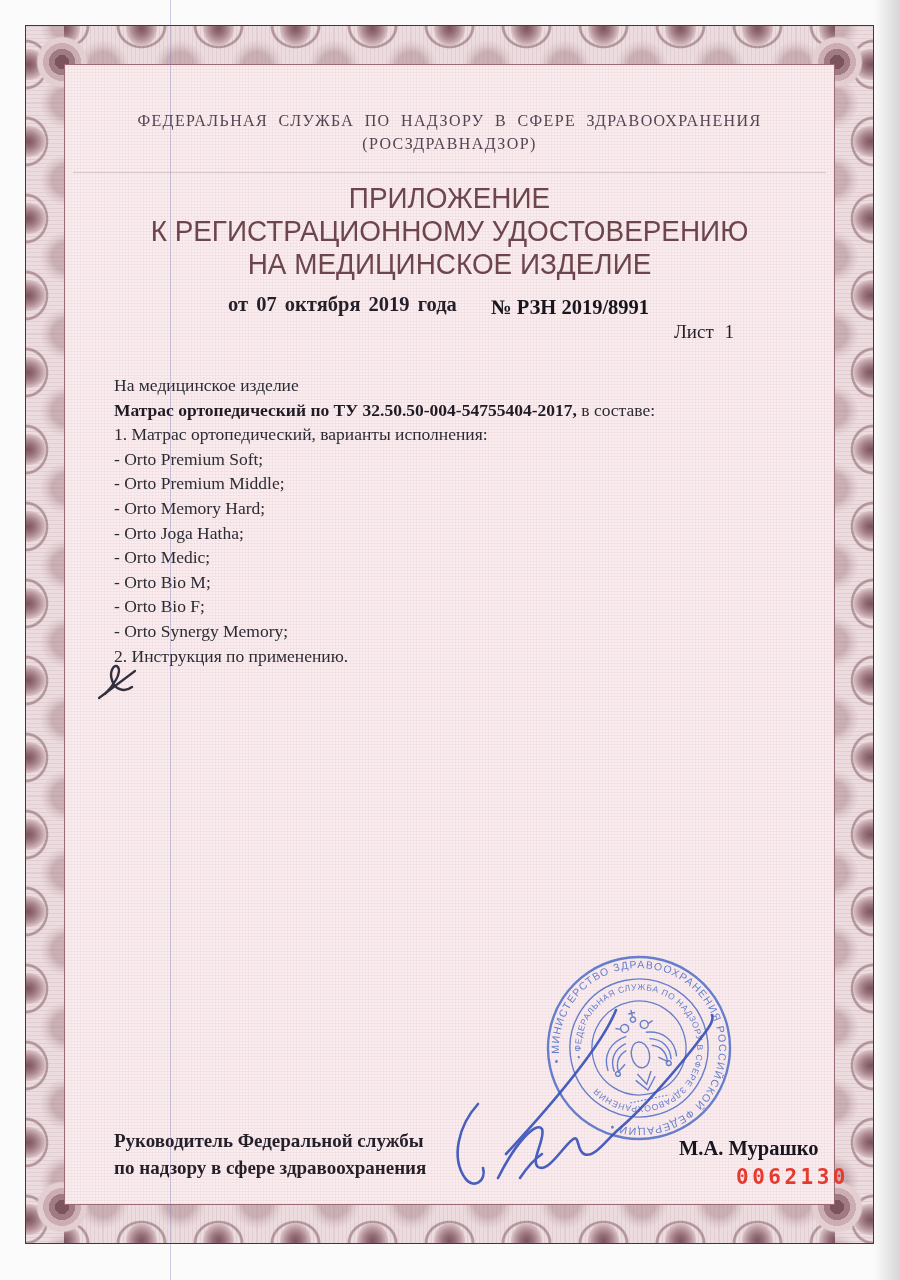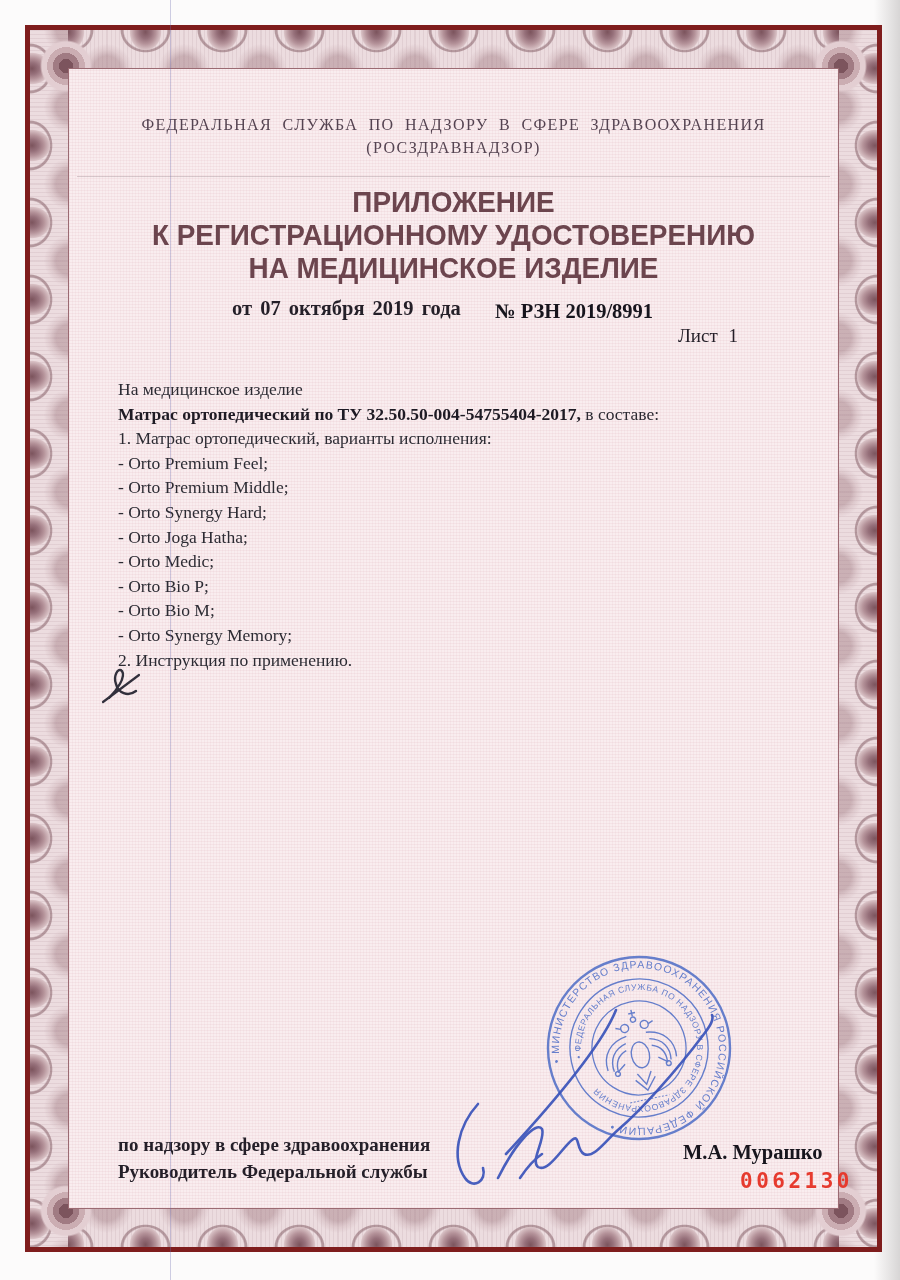--- a/index.html
+++ b/index.html
@@ -1,21 +1,21 @@
 <!DOCTYPE html>
 <html><head>
 <meta charset="utf-8">
 <style>
   html,body{margin:0;padding:0;}
   body{width:900px;height:1280px;background:#fbfafa;font-family:"Liberation Serif","DejaVu Serif",serif;}
   .page{position:relative;width:900px;height:1280px;overflow:hidden;background:#fcfbfb;}
   .scan-edge{position:absolute;right:0;top:0;bottom:0;width:26px;background:linear-gradient(to right,rgba(0,0,0,0),#d7d5d5);z-index:0;}
 
   
-  .doc{position:absolute;left:25px;top:25px;width:847px;height:1217px;border:5px solid #7f1d1d;background:#ecdcdf;z-index:1;}
+  .doc{position:absolute;left:25px;top:25px;width:847px;height:1217px;border:1px solid #7f1d1d;background:#ecdcdf;z-index:1;}
   .doc-line2{position:absolute;inset:2px;border:1px solid rgba(138,95,102,.45);pointer-events:none;}
 
   .strip{position:absolute;background-color:#ecdcdf;}
   .strip-top,.strip-bottom{left:0;right:0;height:38px;background-size:77px 38px;background-repeat:repeat-x;
     background-image:
       radial-gradient(ellipse 26px 30px at 50% 2px,#7c545d 0%,#96707a 22%,#b5939a 40%,#d7bfc3 58%,rgba(215,191,195,0) 62%),
       radial-gradient(ellipse 38px 34px at 50% 0px,rgba(124,84,93,0) 56%,rgba(124,84,93,.5) 60%,rgba(124,84,93,.5) 64%,rgba(124,84,93,0) 67%),
       radial-gradient(ellipse 42px 44px at 0% 108%,rgba(161,123,131,.45) 0 34%,rgba(203,176,181,.4) 48%,rgba(203,176,181,0) 62%),
       radial-gradient(ellipse 42px 44px at 100% 108%,rgba(161,123,131,.45) 0 34%,rgba(203,176,181,.4) 48%,rgba(203,176,181,0) 62%),
       repeating-linear-gradient(90deg,rgba(150,112,122,.12) 0 1px,rgba(236,220,223,0) 1px 4px);}
@@ -40,21 +40,21 @@
     background-color:#f9edef;
     background-image:
       repeating-linear-gradient(0deg,rgba(214,160,170,.13) 0 1px,rgba(0,0,0,0) 1px 3px),
       repeating-linear-gradient(90deg,rgba(214,160,170,.10) 0 1px,rgba(0,0,0,0) 1px 3px);}
 
   .hdr{position:absolute;left:0;top:44px;width:100%;text-align:center;color:#544351;
     font-size:16px;letter-spacing:1.4px;word-spacing:5px;line-height:23px;}
   .sep{position:absolute;left:8px;right:8px;top:107px;border-top:1px solid rgba(125,100,112,.28);}
 
   .title{position:absolute;left:0;top:116px;width:100%;text-align:center;color:#6c454e;
-    font-family:"Liberation Sans","DejaVu Sans",sans-serif;font-weight:bold;font-size:30px;line-height:33px;}
+    font-family:"Liberation Sans","DejaVu Sans",sans-serif;font-weight:normal;font-size:30px;line-height:33px;}
   .title .tline{transform:scaleX(.93);}
 
   .date-row{position:absolute;left:0;top:228px;width:100%;color:#241f28;font-weight:bold;font-size:20.5px;}
   .date-label{position:absolute;left:163px;top:0;word-spacing:3px;}
   .number-label{position:absolute;left:426px;top:3px;color:#17151d;}
   .sheet-label{position:absolute;right:100px;top:256px;font-weight:normal;font-size:19px;color:#241f28;word-spacing:6px;}
 
   .body-block{position:absolute;left:49px;top:308px;width:660px;font-size:17.5px;line-height:24.6px;color:#2c2b33;}
   .body-line b{color:#1e1b24;}
 
@@ -103,40 +103,40 @@
         <span class="date-label">от  07 октября 2019 года</span>
         <span class="number-label">№  РЗН 2019/8991</span>
       </div>
       <div class="sheet-label">Лист 1</div>
 
       <div class="body-block">
         <div class="body-line">На медицинское изделие</div>
         <div class="body-line"><b>Матрас ортопедический по ТУ 32.50.50-004-54755404-2017,</b><span> в составе:</span></div>
         <div class="body-line">1. Матрас ортопедический, варианты исполнения:</div>
         <div>
-            <div class="body-line">- Orto Premium Feel;</div>
+            <div class="body-line">- Orto Premium Soft;</div>
             <div class="body-line">- Orto Premium Middle;</div>
-            <div class="body-line">- Orto Synergy Hard;</div>
+            <div class="body-line">- Orto Memory Hard;</div>
             <div class="body-line">- Orto Joga Hatha;</div>
             <div class="body-line">- Orto Medic;</div>
-            <div class="body-line">- Orto Bio P;</div>
             <div class="body-line">- Orto Bio M;</div>
+            <div class="body-line">- Orto Bio F;</div>
             <div class="body-line">- Orto Synergy Memory;</div>
           </div>
         <div class="body-line">2. Инструкция по применению.</div>
       </div>
 
       <svg class="mark" width="46" height="42" viewBox="0 0 46 42">
         <path d="M10,33 C18,25 27,12 23,6 C19,2 14,11 17,19 C19,28 29,32 37,26" fill="none" stroke="#32303c" stroke-width="2.4" stroke-linecap="round"></path>
         <path d="M4,37 L40,10" fill="none" stroke="#32303c" stroke-width="2.2" stroke-linecap="round"></path>
       </svg>
 
       <div class="officials">
+        <div>Руководитель Федеральной службы</div>
         <div>по надзору в сфере здравоохранения</div>
-        <div>Руководитель Федеральной службы</div>
       </div>
       <div class="signer-name">М.А. Мурашко</div>
       <div class="serial">0062130</div>
     </div>
   </div>
 
   <svg class="stamp" width="212" height="212" viewBox="0 0 212 212">
     <g transform="rotate(-12 106 106)" stroke="#4d6cc6" fill="none">
       <circle cx="106" cy="106" r="91" stroke-width="2.4"></circle>
       <circle cx="106" cy="106" r="69" stroke-width="1.4"></circle>

